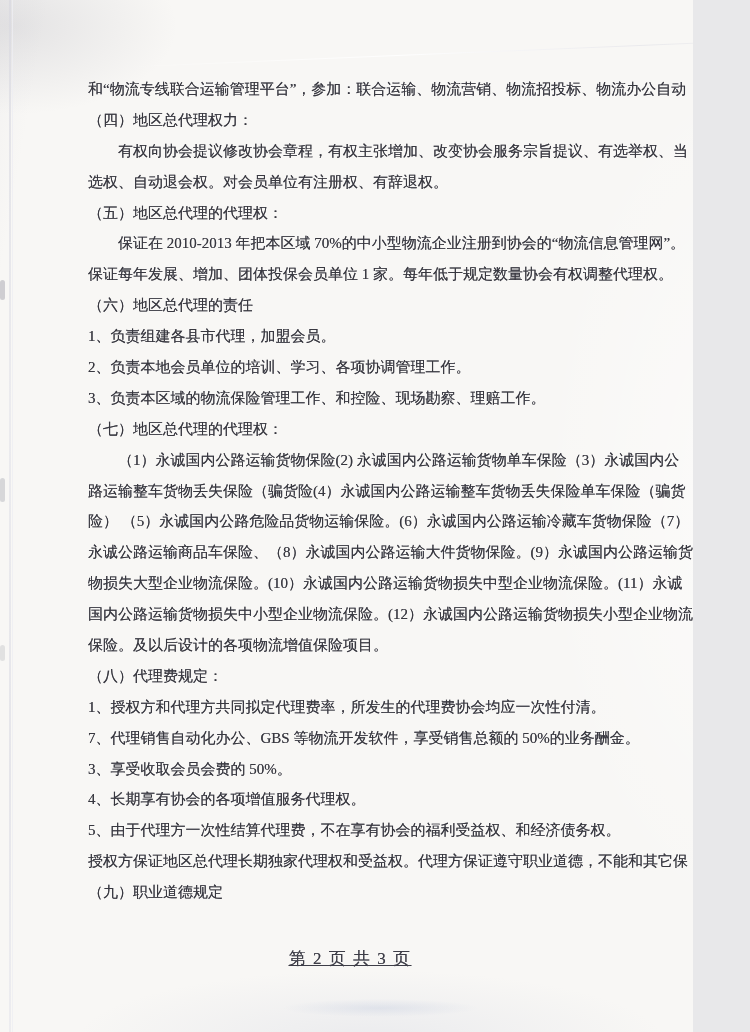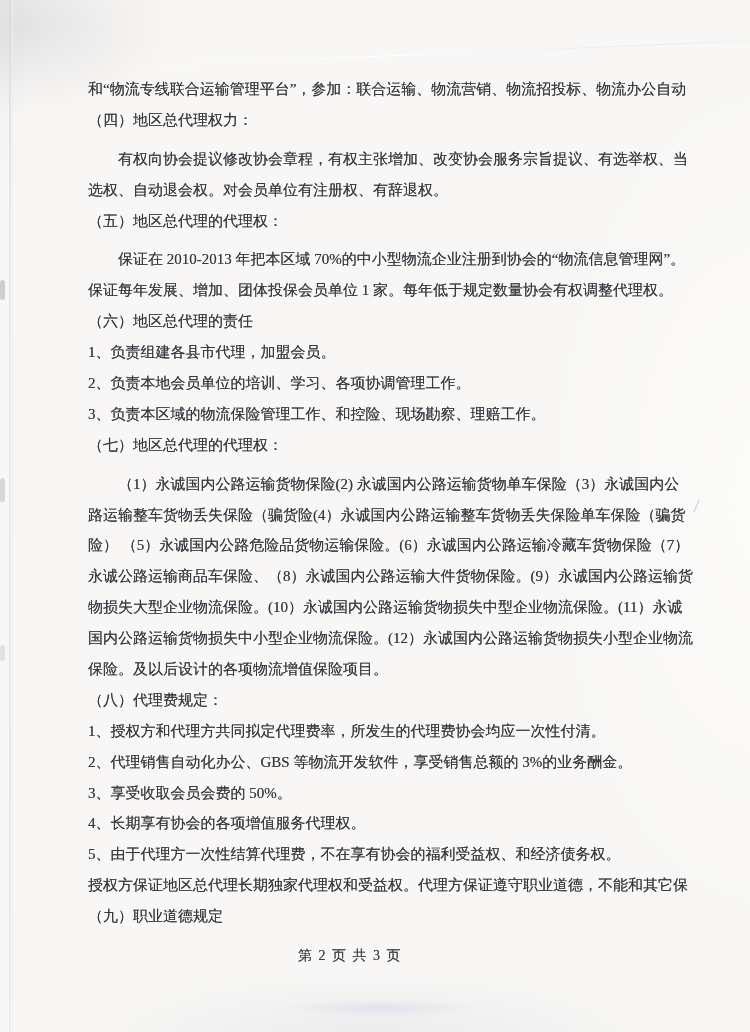--- a/index.html
+++ b/index.html
@@ -2,21 +2,21 @@
 <html><head>
 <meta charset="utf-8">
 <style>
   html, body {
     margin: 0;
     padding: 0;
     background: #e8e8ea;
   }
   .scan-page {
     position: relative;
-    width: 750px;
+    width: 693px;
     height: 1032px;
     overflow: hidden;
     font-family: "Liberation Serif", "DejaVu Serif", serif;
     background:
       radial-gradient(ellipse 240px 130px at 14px 26px, rgba(148,148,160,0.20), rgba(148,148,160,0) 68%),
       radial-gradient(ellipse 420px 100px at 370px 1040px, rgba(175,182,205,0.18), rgba(175,182,205,0) 70%),
       radial-gradient(ellipse 300px 600px at 760px 500px, rgba(255,255,255,0.55), rgba(255,255,255,0) 75%),
       linear-gradient(100deg, rgba(185,185,198,0.10) 0px, rgba(185,185,198,0.06) 16px, rgba(185,185,198,0) 48px),
       linear-gradient(#f8f7f5, #f8f7f5);
   }
@@ -85,32 +85,33 @@
     width: 620px;
   }
   .line {
     height: 30.9px;
     line-height: 30.9px;
     font-size: 15px;
     color: #383840;
     white-space: nowrap;
     text-shadow: 0 0 0.6px rgba(55,55,65,0.75);
   }
-  .line.ind { padding-left: 30px; margin-top: 8px; }
+  .line.ind { padding-left: 30px; }
 
   .footer {
     position: absolute;
     top: 947px;
     left: 0;
     width: 700px;
     text-align: center;
-    font-size: 14px;
+    font-size: 17px;
     color: #3d3d47;
     letter-spacing: 1.5px;
     text-shadow: 0 0 0.5px rgba(60,60,70,0.7);
+    text-decoration: underline;
   }
 </style>
 </head>
 <body>
 
 <div class="scan-page">
   <div class="crease"></div>
   <div class="edge-line"></div>
   <div class="edge-line-2"></div>
   <div class="edge-dash d1"></div>
@@ -134,21 +135,21 @@
       <div class="line">（七）地区总代理的代理权：</div>
       <div class="line ind">（1）永诚国内公路运输货物保险(2) 永诚国内公路运输货物单车保险（3）永诚国内公</div>
       <div class="line">路运输整车货物丢失保险（骗货险(4）永诚国内公路运输整车货物丢失保险单车保险（骗货</div>
       <div class="line">险） （5）永诚国内公路危险品货物运输保险。(6）永诚国内公路运输冷藏车货物保险（7）</div>
       <div class="line">永诚公路运输商品车保险、（8）永诚国内公路运输大件货物保险。(9）永诚国内公路运输货</div>
       <div class="line">物损失大型企业物流保险。(10）永诚国内公路运输货物损失中型企业物流保险。(11）永诚</div>
       <div class="line">国内公路运输货物损失中小型企业物流保险。(12）永诚国内公路运输货物损失小型企业物流</div>
       <div class="line">保险。及以后设计的各项物流增值保险项目。</div>
       <div class="line">（八）代理费规定：</div>
       <div class="line">1、授权方和代理方共同拟定代理费率，所发生的代理费协会均应一次性付清。</div>
-      <div class="line">2、代理销售自动化办公、GBS 等物流开发软件，享受销售总额的 3%的业务酬金。</div>
+      <div class="line">7、代理销售自动化办公、GBS 等物流开发软件，享受销售总额的 50%的业务酬金。</div>
       <div class="line">3、享受收取会员会费的 50%。</div>
       <div class="line">4、长期享有协会的各项增值服务代理权。</div>
       <div class="line">5、由于代理方一次性结算代理费，不在享有协会的福利受益权、和经济债务权。</div>
       <div class="line">授权方保证地区总代理长期独家代理权和受益权。代理方保证遵守职业道德，不能和其它保</div>
       <div class="line">（九）职业道德规定</div>
     </div>
 
   <div class="footer">第 2 页 共 3 页</div>
 </div>
 

